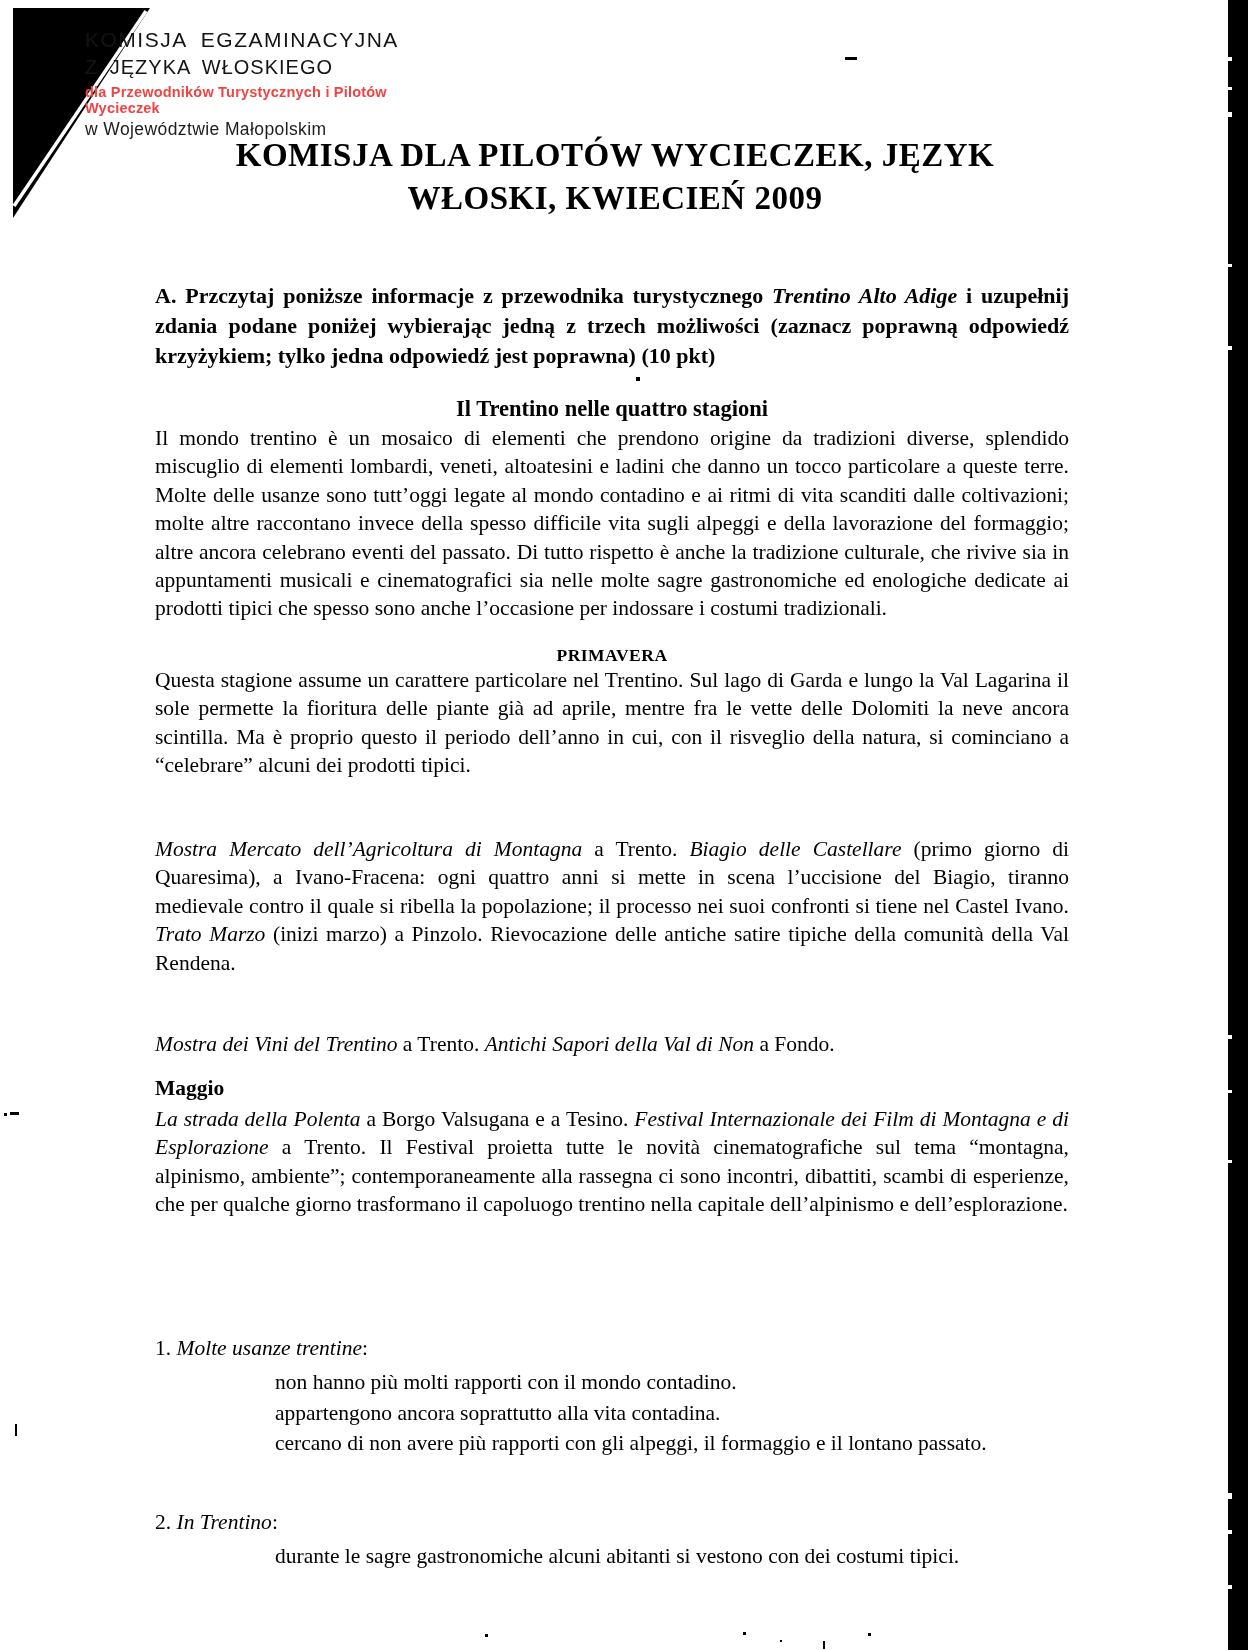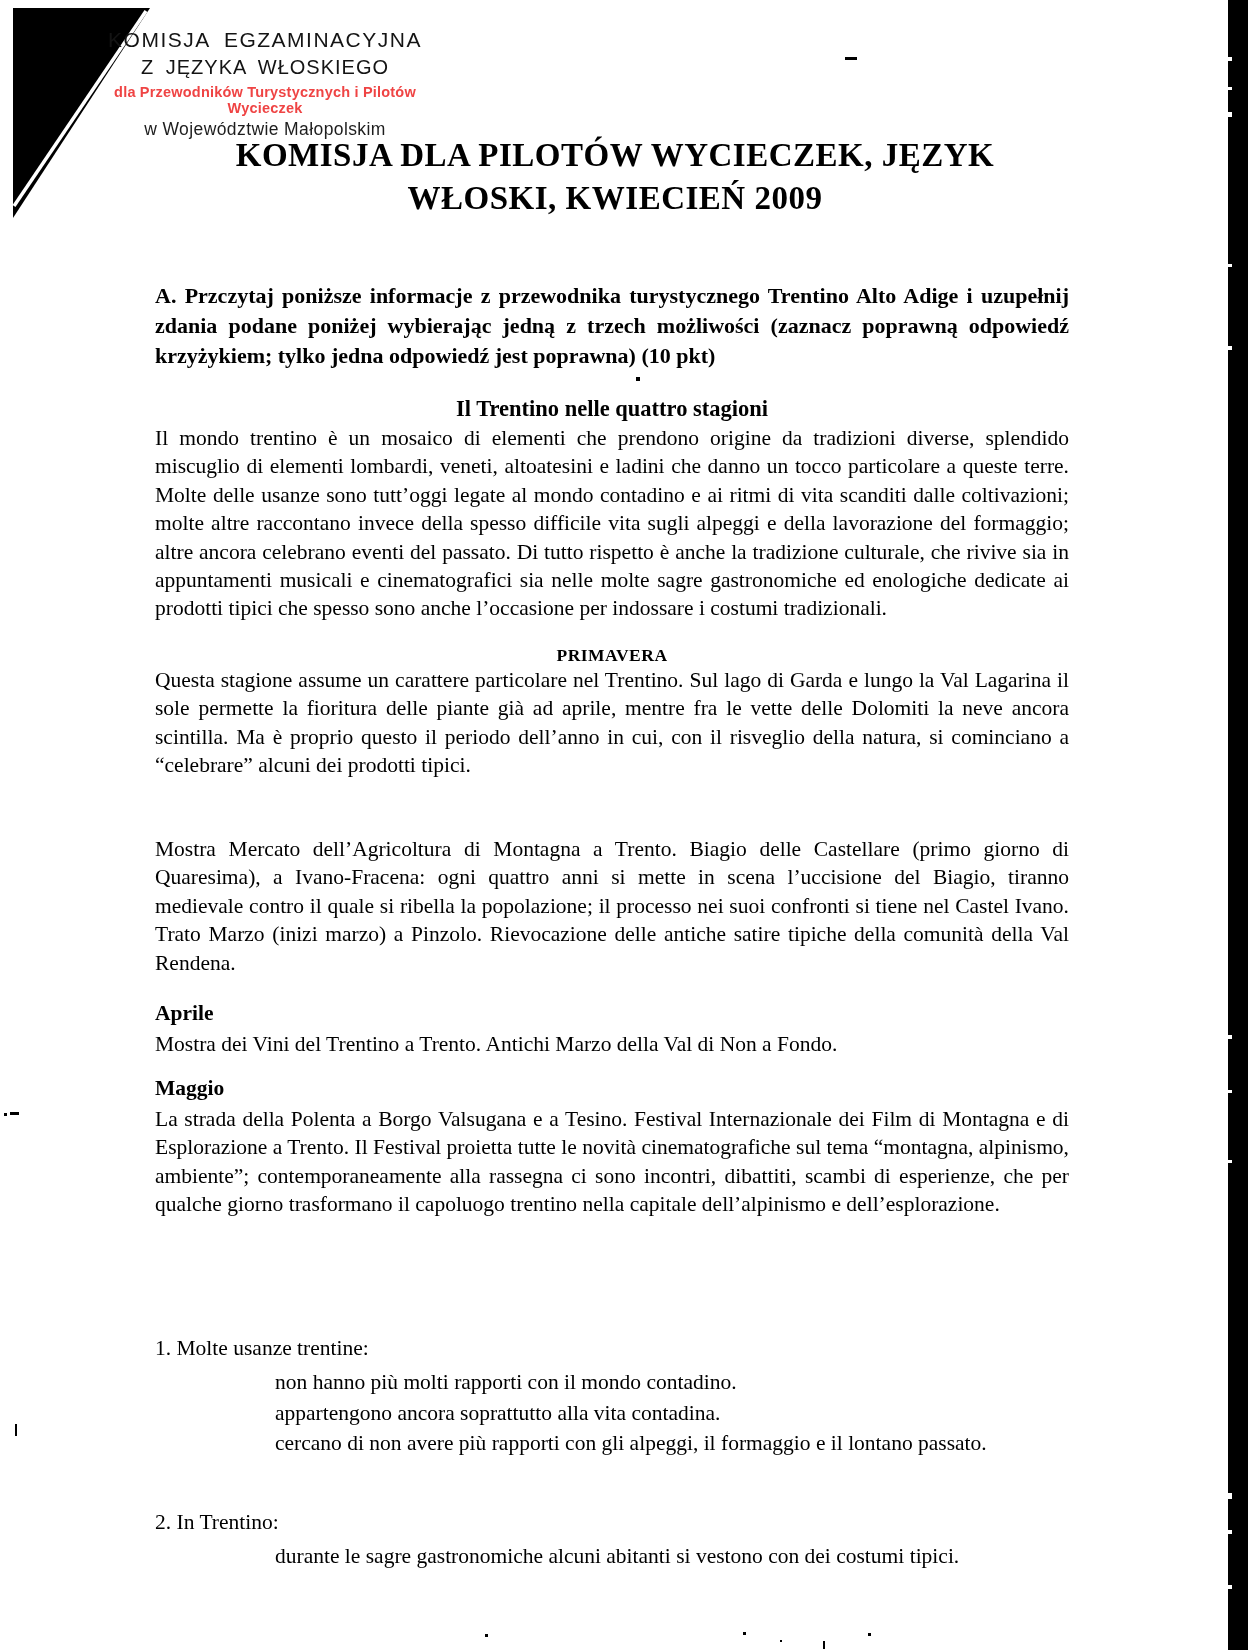--- a/index.html
+++ b/index.html
@@ -8,34 +8,34 @@
     background:#ffffff; color:#000;
     font-family:"Liberation Serif", serif;
     overflow:hidden;
   }
   
   .scan-bar{position:absolute; top:0; right:0; width:20px; height:1650px; background:#000;}
   .notch{position:absolute; left:0; width:4px; background:#fff;}
 
   
   .stamp-svg{position:absolute; left:0; top:0;}
-  .stamp-text{position:absolute; left:85px; top:28px; width:360px; text-align:center;
+  .stamp-text{position:absolute; left:85px; top:28px; width:360px; 
     font-family:"Liberation Sans", sans-serif; color:#141414;}
   .stamp-l1{font-size:21px; letter-spacing:1.5px; word-spacing:7px; margin-bottom:4px;}
   .stamp-l2{font-size:20px; letter-spacing:1px; word-spacing:5px; margin-bottom:5px;}
   .stamp-l3{font-size:14.5px; font-weight:bold; letter-spacing:.2px; margin-bottom:3px; color:#ef4444;}
   .stamp-l4{font-size:17.5px; letter-spacing:.4px; color:#1d1d1d;}
 
   .exam-title{position:absolute; left:150px; top:134px; width:930px; text-align:center;
     font-weight:bold; font-size:33px; line-height:43px; letter-spacing:.5px;}
 
   .col{position:absolute; left:155px; width:914px;}
   .body-text{font-size:21.5px; line-height:28.4px; text-align:justify;}
   .single{text-align:left;}
-  .it{}
+  .it{font-style:italic;}
 
   .section-a{font-weight:bold; font-size:22px; line-height:30px; text-align:justify;}
   .article-title{text-align:center; font-weight:bold; font-size:22.5px;}
   .season-heading{text-align:center; font-weight:bold; font-size:17.5px; letter-spacing:.5px;}
   .month-heading{font-weight:bold; font-size:21.5px;}
 
   .q-line{font-size:21.5px;}
   .q-options{font-size:21.5px; line-height:30.5px;}
   .q-option{margin:0 0 0 70px; text-indent:50px;}
   .q-option.wrap{max-width:820px;}
@@ -82,22 +82,21 @@
 
   <div class="col article-title" style="top:396px;">Il Trentino nelle quattro stagioni</div>
 
   <div class="col body-text" style="top:424px;">Il mondo trentino è un mosaico di elementi che prendono origine da tradizioni diverse, splendido miscuglio di elementi lombardi, veneti, altoatesini e ladini che danno un tocco particolare a queste terre. Molte delle usanze sono tutt’oggi legate al mondo contadino e ai ritmi di vita scanditi dalle coltivazioni; molte altre raccontano invece della spesso difficile vita sugli alpeggi e della lavorazione del formaggio; altre ancora celebrano eventi del passato. Di tutto rispetto è anche la tradizione culturale, che rivive sia in appuntamenti musicali e cinematografici sia nelle molte sagre gastronomiche ed enologiche dedicate ai prodotti tipici che spesso sono anche l’occasione per indossare i costumi tradizionali.</div>
 
   <div class="col season-heading" style="top:645px;">PRIMAVERA</div>
   <div class="col body-text" style="top:666px;">Questa stagione assume un carattere particolare nel Trentino. Sul lago di Garda e lungo la Val Lagarina il sole permette la fioritura delle piante già ad aprile, mentre fra le vette delle Dolomiti la neve ancora scintilla. Ma è proprio questo il periodo dell’anno in cui, con il risveglio della natura, si cominciano a “celebrare” alcuni dei prodotti tipici.</div>
 
   <div class="col body-text" style="top:835px;"><span class="it">Mostra Mercato dell’Agricoltura di Montagna</span><span> a Trento. </span><span class="it">Biagio delle Castellare</span><span> (primo giorno di Quaresima), a Ivano-Fracena: ogni quattro anni si mette in scena l’uccisione del Biagio, tiranno medievale contro il quale si ribella la popolazione; il processo nei suoi confronti si tiene nel Castel Ivano. </span><span class="it">Trato Marzo</span><span> (inizi marzo) a Pinzolo. Rievocazione delle antiche satire tipiche della comunità della Val Rendena.</span></div>
 
-  <div class="col month-heading" style="top:1001px;">Aprile</div>
-  <div class="col body-text single" style="top:1030px;"><span class="it">Mostra dei Vini del Trentino</span><span> a Trento. </span><span class="it">Antichi Marzo della Val di Non</span><span> a Fondo.</span></div>
+  <div class="col body-text single" style="top:1030px;"><span class="it">Mostra dei Vini del Trentino</span><span> a Trento. </span><span class="it">Antichi Sapori della Val di Non</span><span> a Fondo.</span></div>
 
   <div class="col month-heading" style="top:1076px;">Maggio</div>
   <div class="col body-text" style="top:1105px;"><span class="it">La strada della Polenta</span><span> a Borgo Valsugana e a Tesino. </span><span class="it">Festival Internazionale dei Film di Montagna e di Esplorazione</span><span> a Trento. Il Festival proietta tutte le novità cinematografiche sul tema “montagna, alpinismo, ambiente”; contemporaneamente alla rassegna ci sono incontri, dibattiti, scambi di esperienze, che per qualche giorno trasformano il capoluogo trentino nella capitale dell’alpinismo e dell’esplorazione.</span></div>
 
   <div class="col q-line" style="top:1336px;"><span>1. </span><span class="it">Molte usanze trentine</span><span>:</span></div>
   <div class="col q-options" style="top:1367px;">
     <p class="q-option">non hanno più molti rapporti con il mondo contadino.</p>
     <p class="q-option">appartengono ancora soprattutto alla vita contadina.</p>
     <p class="q-option wrap">cercano di non avere più rapporti con gli alpeggi, il formaggio e il lontano passato.</p>
   </div>

